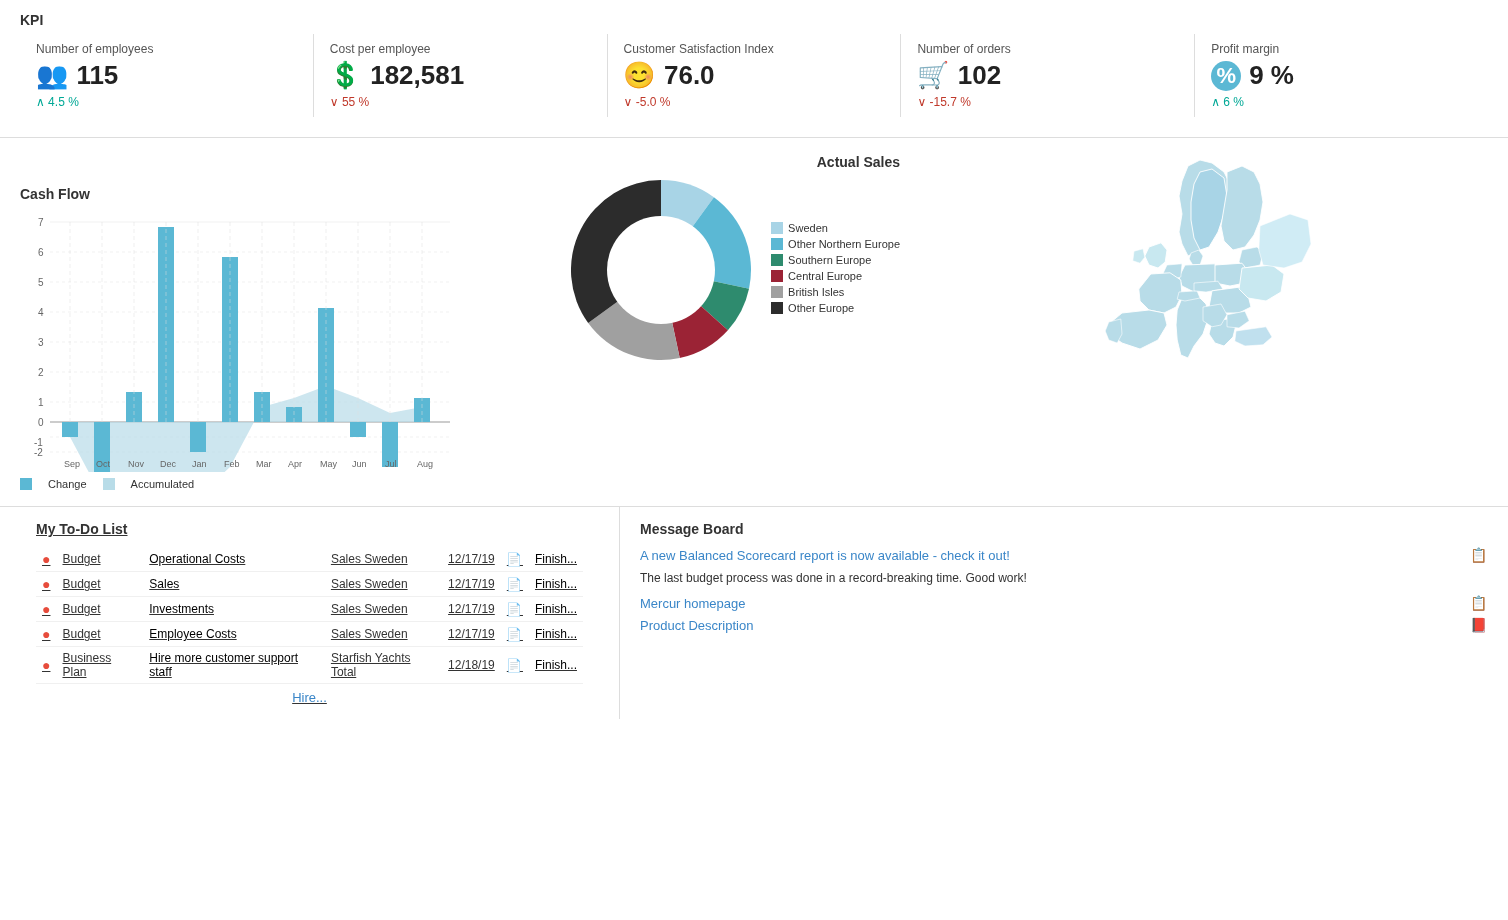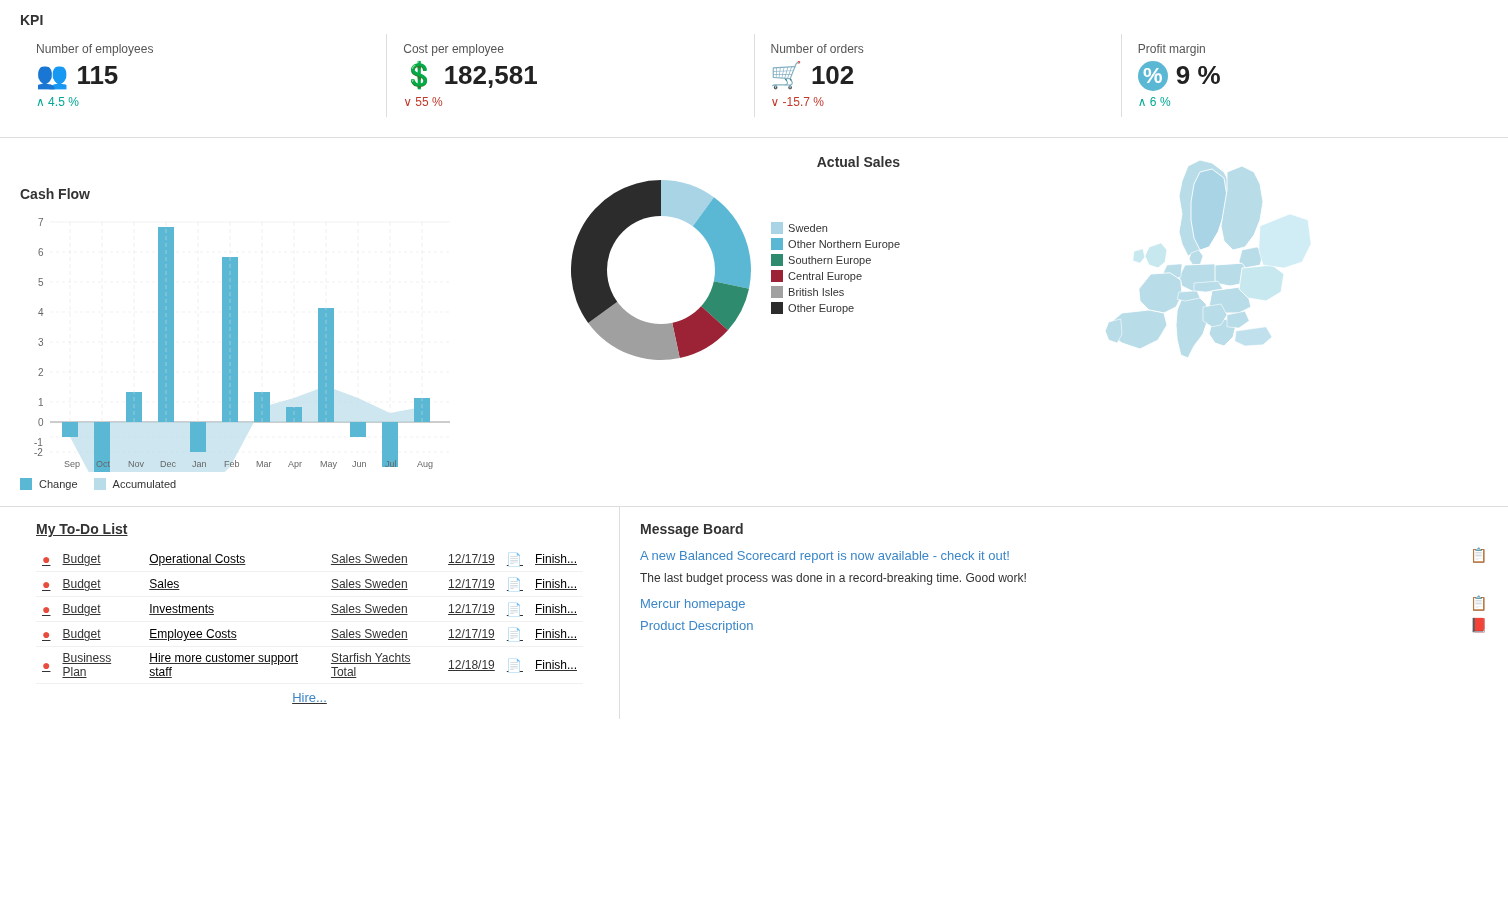--- a/index.html
+++ b/index.html
@@ -28,21 +28,21 @@
     .charts-section { display: flex; gap: 0; padding: 16px 20px; border-bottom: 1px solid #ddd; min-height: 340px; }
     .chart-cashflow { flex: 0 0 480px; margin-top: 32px; }
     .chart-sales { flex: 0 0 400px; display: flex; flex-direction: column; align-items: flex-end; }
     .chart-map { flex: 1; }
     .chart-title { font-size: 14px; font-weight: bold; margin-bottom: 10px; }
 
     
     .cashflow-chart-area { position: relative; height: 260px; width: 440px; }
     .cashflow-svg { width: 440px; height: 260px; }
     .cf-legend { display: flex; gap: 16px; margin-top: 6px; font-size: 11px; }
-    .cf-legend-item { display: flex; gap: 7px; }
+    .cf-legend-item { display: flex; gap: 16px; }
     .cf-legend-box { width: 12px; height: 12px; }
 
     
     .donut-container { display: flex; align-items: center; gap: 20px; }
     .donut-legend { font-size: 11px; }
     .donut-legend-item { display: flex; align-items: center; gap: 5px; margin-bottom: 4px; }
     .donut-legend-box { width: 12px; height: 12px; flex-shrink: 0; }
 
     
     .map-container { width: 100%; height: 300px; }
@@ -85,20 +85,28 @@
 
     <div class="kpi-card">
       <div class="kpi-card-label">Cost per employee</div>
       <div class="kpi-card-value-row">
         <span class="kpi-icon icon-cost">💲</span>
         <span class="kpi-value">182,581</span>
       </div>
       <div class="kpi-change down">∨ 55 %</div>
     </div>
 
+    <div class="kpi-card">
+      <div class="kpi-card-label">Customer Satisfaction Index</div>
+      <div class="kpi-card-value-row">
+        <span class="kpi-icon icon-csi">😊</span>
+        <span class="kpi-value">76.0</span>
+      </div>
+      <div class="kpi-change down">∨ -5.0 %</div>
+    </div>
 
     <div class="kpi-card">
       <div class="kpi-card-label">Number of orders</div>
       <div class="kpi-card-value-row">
         <span class="kpi-icon icon-orders">🛒</span>
         <span class="kpi-value">102</span>
       </div>
       <div class="kpi-change down">∨ -15.7 %</div>
     </div>
 

